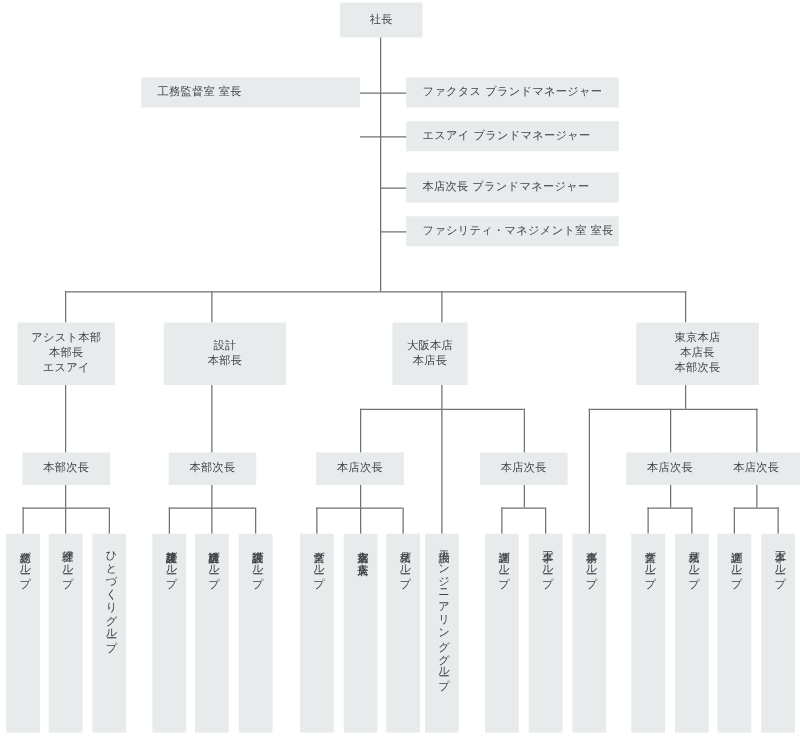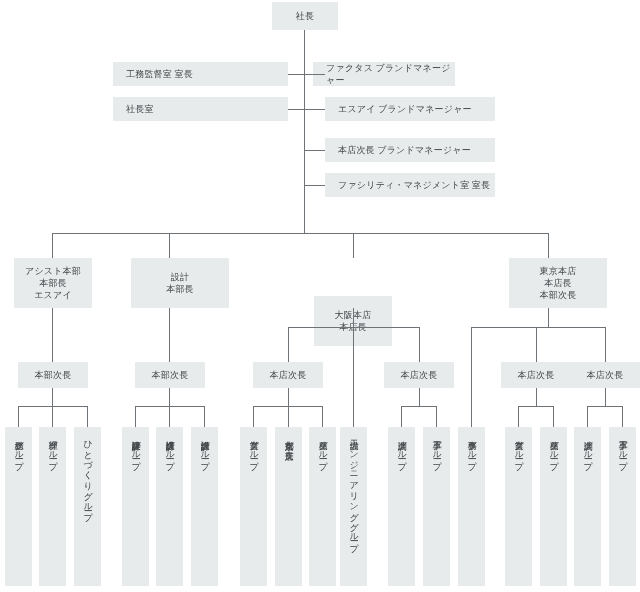--- a/index.html
+++ b/index.html
@@ -11,21 +11,20 @@
     width: 640px;
     height: 592px;
     font-family: "DejaVu Sans", "Liberation Sans", sans-serif;
     color: #3c4043;
     overflow: hidden;
   }
   #chart {
     position: relative;
     width: 640px;
     height: 592px;
-    font-family: Liberation Serif, serif;
   }
   .box {
     position: absolute;
     background: #e7ebec;
     box-sizing: border-box;
     display: flex;
     align-items: center;
     justify-content: center;
     text-align: center;
     color: #3f4447;
@@ -61,26 +60,25 @@
 </head>
 <body>
 
 <div id="chart">
 
   <div class="box" style="left:272px; top:2px; width:66px; height:28px;">社長</div>
 
   <div class="line vline" style="left:304px; top:30px; width:1px; height:203px;"></div>
 
   <div class="box lead" style="left:113px; top:62px; width:175px; height:24px;">工務監督室 室長</div>
-  <div class="box lead" style="left:113px; top:97px; width:175px; height:24px;">社長室</div>
 
   <div class="line hline" style="left:288px; top:74px; width:17px; height:1px;"></div>
   <div class="line hline" style="left:288px; top:109px; width:17px; height:1px;"></div>
 
-  <div class="box lead" style="left:313px; top:62px; width:142px; height:24px;">ファクタス ブランドマネージャー</div>
+  <div class="box lead" style="left:325px; top:62px; width:170px; height:24px;">ファクタス ブランドマネージャー</div>
   <div class="box lead" style="left:325px; top:97px; width:170px; height:24px;">エスアイ ブランドマネージャー</div>
   <div class="box lead" style="left:325px; top:138px; width:170px; height:24px;">本店次長 ブランドマネージャー</div>
   <div class="box lead" style="left:325px; top:173px; width:170px; height:24px;">ファシリティ・マネジメント室 室長</div>
 
   <div class="line hline" style="left:304px; top:74px; width:21px; height:1px;"></div>
   <div class="line hline" style="left:304px; top:109px; width:21px; height:1px;"></div>
   <div class="line hline" style="left:304px; top:150px; width:21px; height:1px;"></div>
   <div class="line hline" style="left:304px; top:185px; width:21px; height:1px;"></div>
 
   <div class="line hline" style="left:52px; top:233px; width:497px; height:1px;"></div>
@@ -94,21 +92,21 @@
     <span>アシスト本部</span>
     <span>本部長</span>
     <span>エスアイ</span>
   </div>
 
   <div class="box multi" style="left:131px; top:258px; width:98px; height:50px;">
     <span>設計</span>
     <span>本部長</span>
   </div>
 
-  <div class="box multi" style="left:314px; top:258px; width:78px; height:50px;margin-top:38px;">
+  <div class="box multi" style="left:314px; top:258px; width:60px; height:50px;">
     <span>大阪本店</span>
     <span>本店長</span>
   </div>
 
   <div class="box multi" style="left:509px; top:258px; width:98px; height:50px;">
     <span>東京本店</span>
     <span>本店長</span>
     <span>本部次長</span>
   </div>
 

